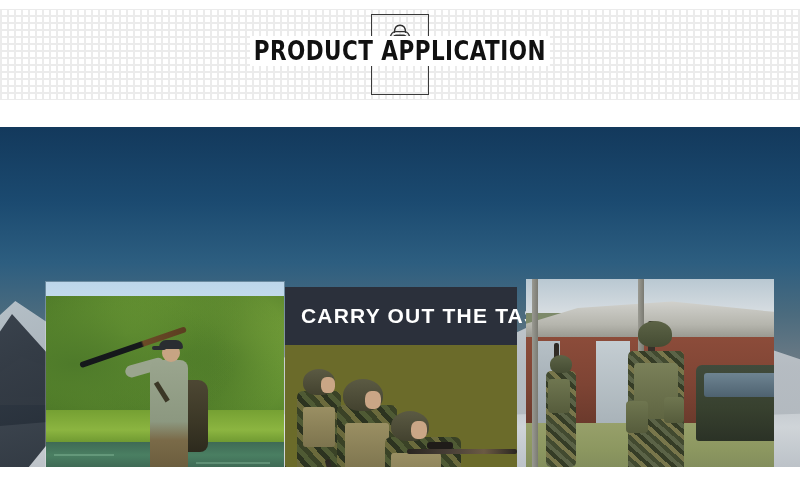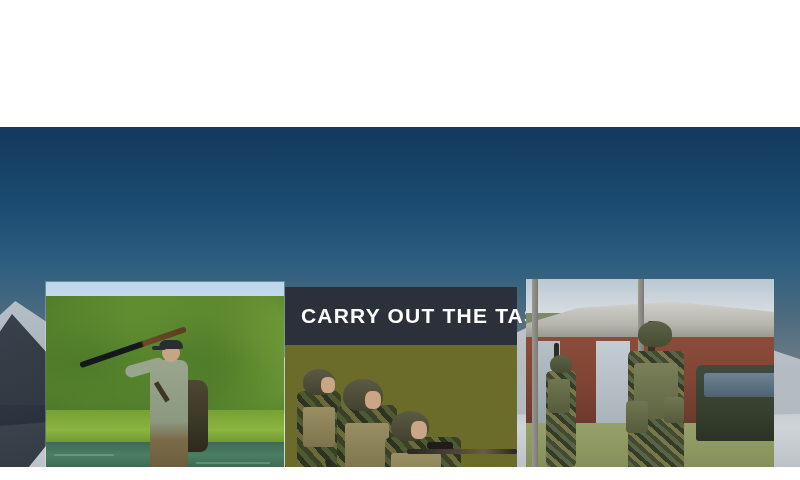--- a/index.html
+++ b/index.html
@@ -341,20 +341,41 @@
   #footer-strip {
     position:absolute; left:0; top:467px; width:800px; height:13px;
     background:#ffffff;
   }
 </style>
 </head>
 <body>
 
 <div id="page">
 
+  <div id="header">
+    <div id="header-fade-top"></div>
+    <div id="header-fade-bottom"></div>
+
+    <div id="title-box"></div>
+
+    <div id="title-icon">
+      <svg width="30" height="27" viewBox="0 0 30 27" fill="none" stroke="#2f2f2f" stroke-width="1.4" stroke-linecap="round" stroke-linejoin="round">
+        <path d="M9.5 9.2 C9.5 4.6 11.8 2.2 15 2.2 C18.2 2.2 20.5 4.6 20.5 9.2"></path>
+        <rect x="5.6" y="8.6" width="18.8" height="16.2" rx="5.2"></rect>
+        <path d="M11.4 12.2 h7.2 a2.6 2.6 0 0 1 2.6 2.6 v0.6 h-12.4 v-0.6 a2.6 2.6 0 0 1 2.6 -2.6 z"></path>
+        <rect x="11.0" y="18.1" width="8.0" height="6.7" rx="1.6"></rect>
+        <path d="M5.8 13.2 C3.9 13.8 3.2 15.6 3.4 18.4"></path>
+        <path d="M24.2 13.2 C26.1 13.8 26.8 15.6 26.6 18.4"></path>
+      </svg>
+    </div>
+
+    <div id="title-band">
+      <span id="title-text">PRODUCT APPLICATION</span>
+    </div>
+  </div>
 
   <div id="hero">
 
     <div class="sky"></div>
     <div class="ridge-light"></div>
     <div class="mtn-left-snow"></div>
     <div class="mtn-left"></div>
     <div class="glacier-right"></div>
     <div class="plateau"></div>
     <div class="plateau-dark"></div>

